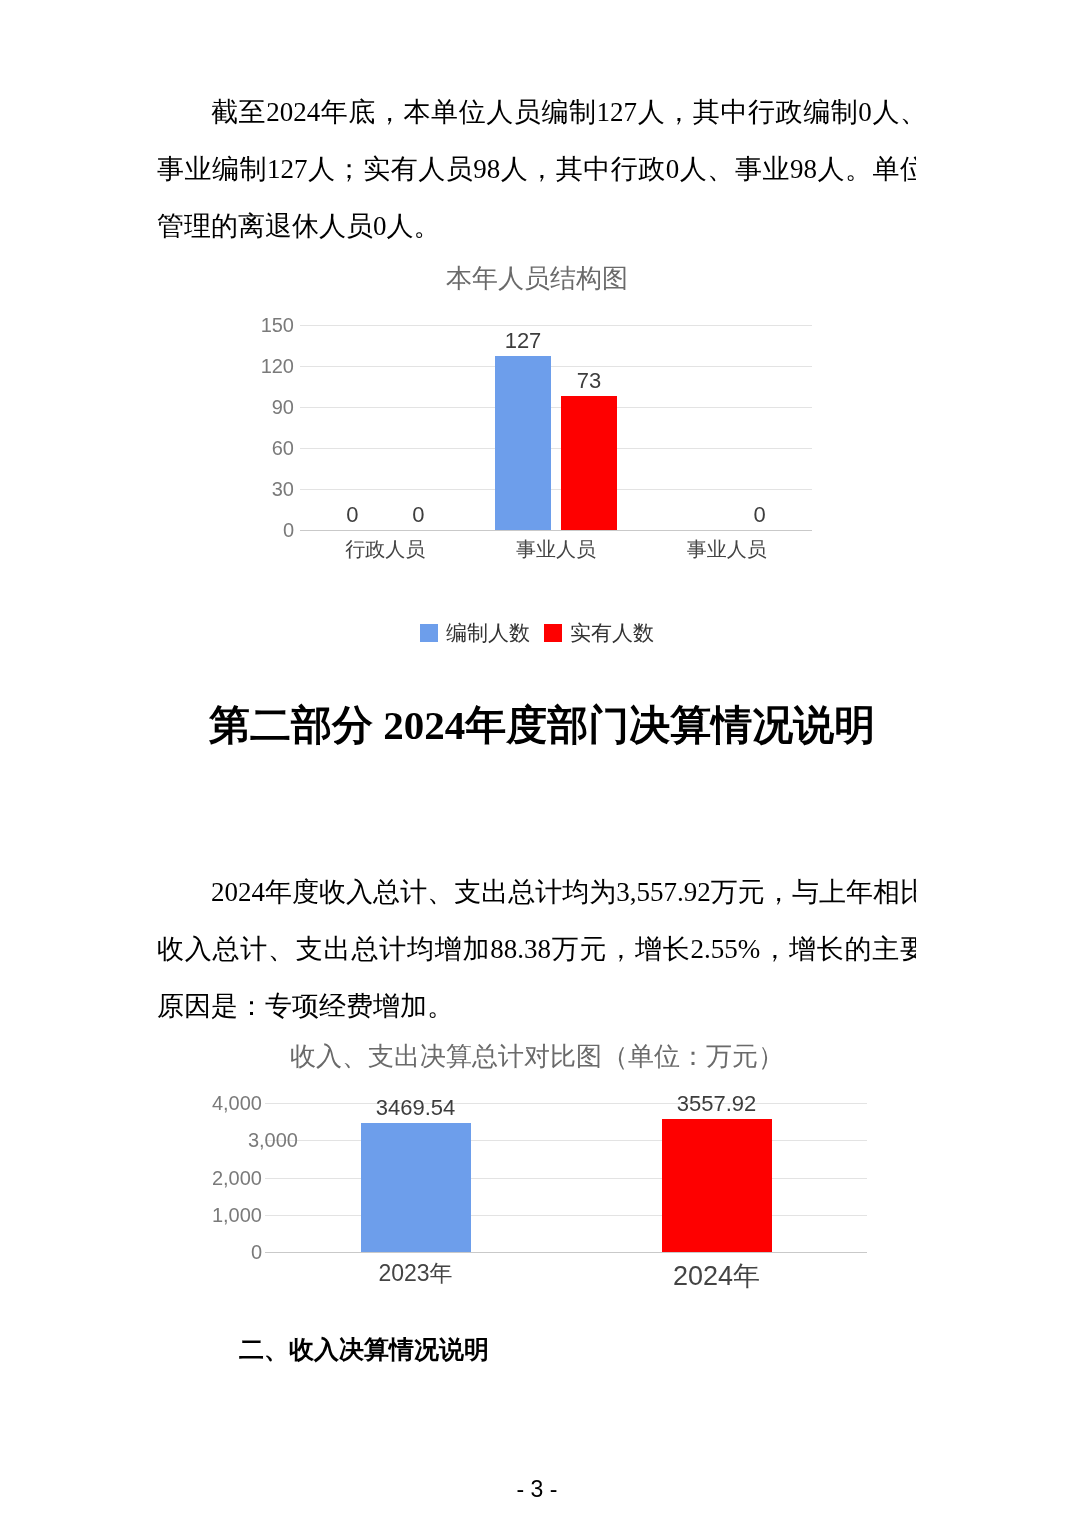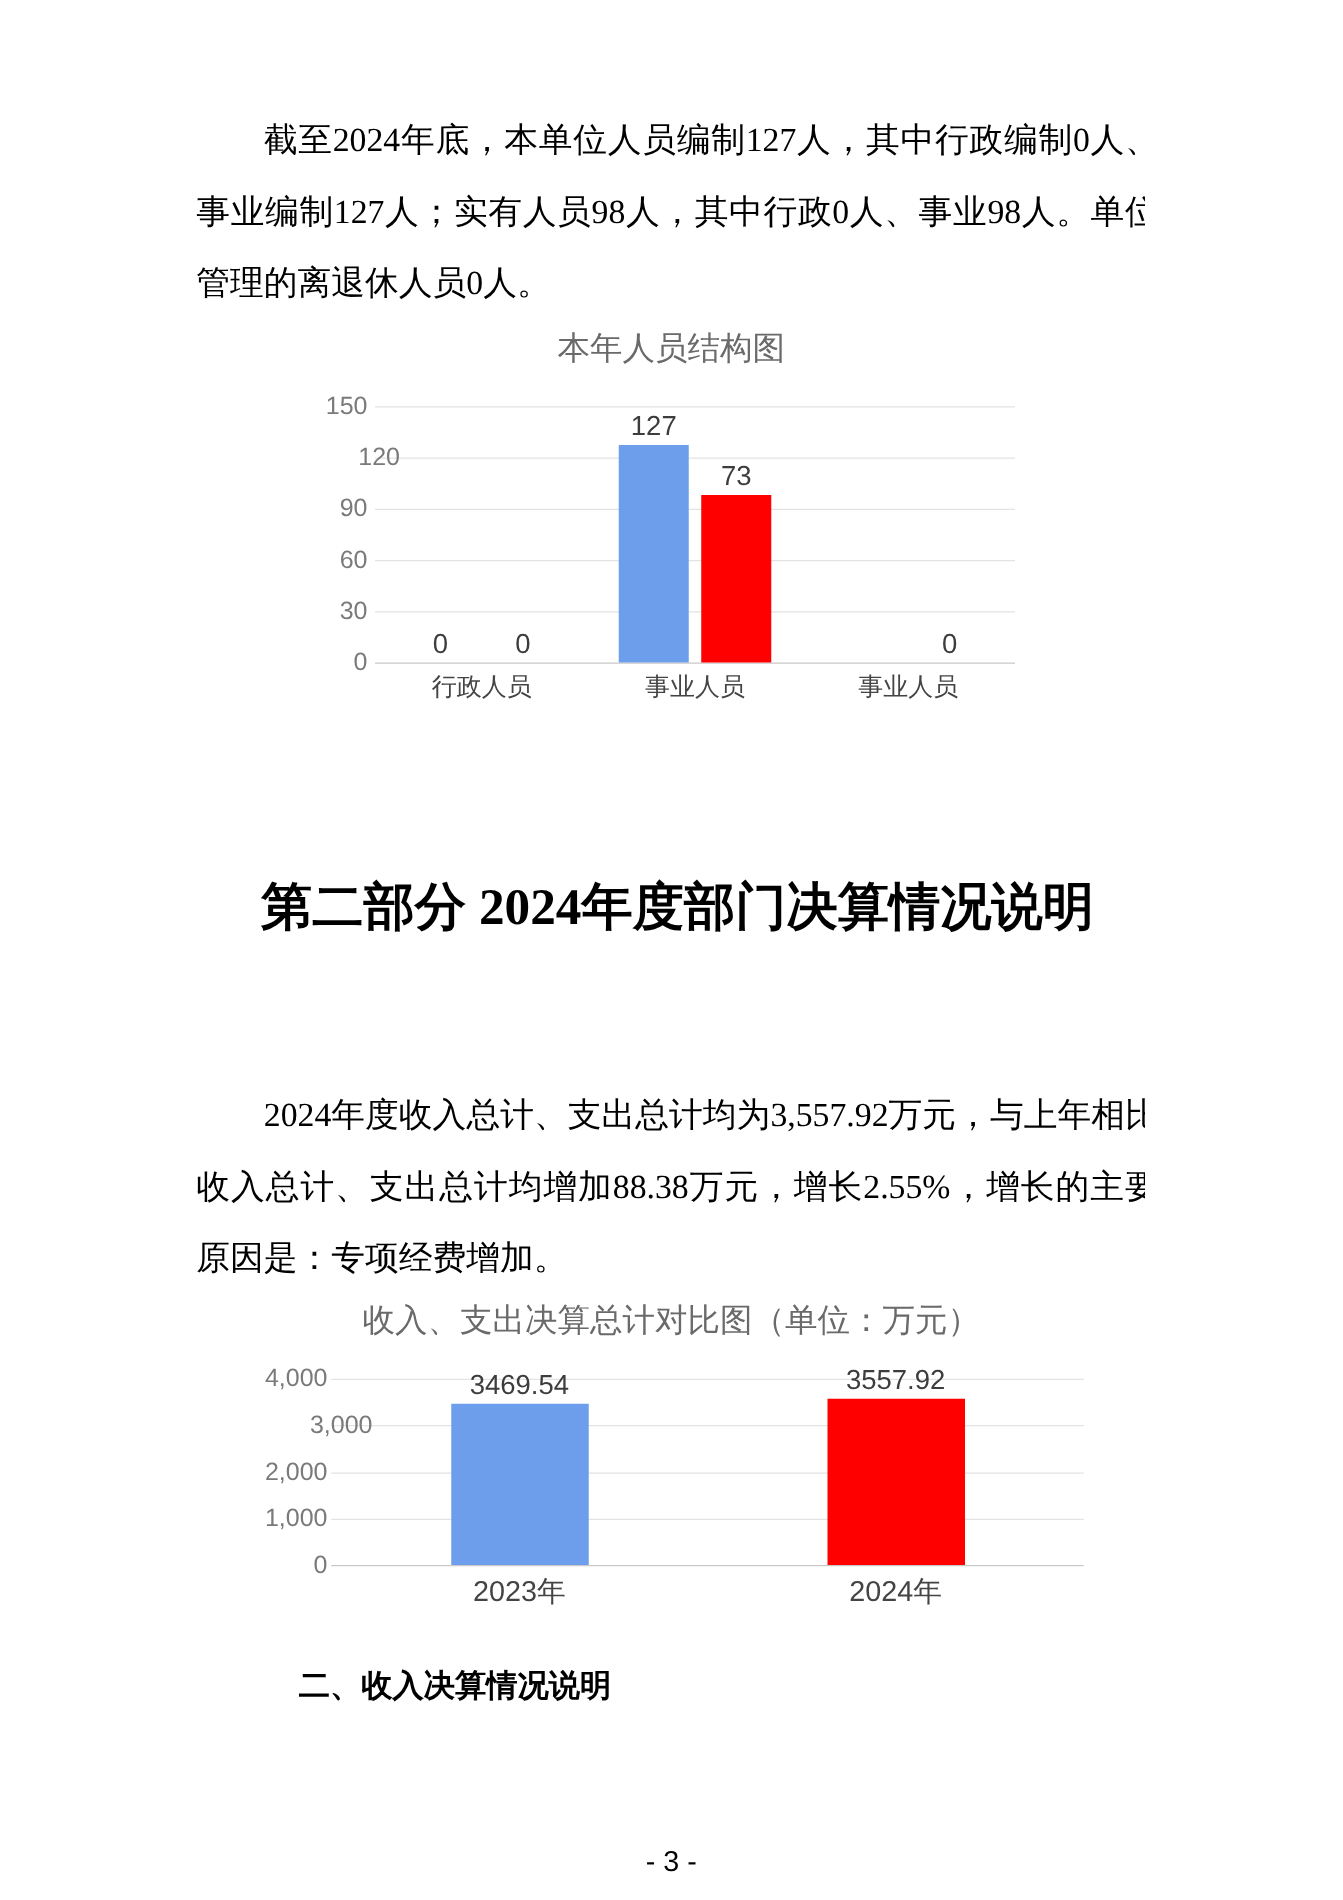--- a/index.html
+++ b/index.html
@@ -103,20 +103,30 @@
 
   <div class="chart-title" style="top:261px;">本年人员结构图</div>
   <div class="plot" id="plot-0" style="left:300px;top:325px;width:512px;height:205px;">
       <div class="gridline base" style="top: 205px;"></div>
       <div class="gridline" style="top: 164px;"></div>
       <div class="gridline" style="top: 123px;"></div>
       <div class="gridline" style="top: 82px;"></div>
       <div class="gridline" style="top: 41px;"></div>
       <div class="gridline" style="top: 0px;"></div>
     </div>
+  <div class="legend" id="legend-0" style="top:619px;">
+      <span class="legend-item">
+        <span class="legend-swatch" style="background: rgb(109, 158, 235);"></span>
+        <span>编制人数</span>
+      </span>
+      <span class="legend-item">
+        <span class="legend-swatch" style="background: rgb(254, 0, 0);"></span>
+        <span>实有人数</span>
+      </span>
+    </div>
 
   <div class="main-heading" style="top:697px;">第二部分 2024年度部门决算情况说明</div>
 
 
   <div class="body-para" style="top:864px;">2024年度收入总计、支出总计均为3,557.92万元，与上年相比收入总计、支出总计均增加88.38万元，增长2.55%，增长的主要原因是：专项经费增加。</div>
 
   <div class="chart-title" style="top:1039px;">收入、支出决算总计对比图（单位：万元）</div>
   <div class="plot" id="plot-1" style="left:265px;top:1103px;width:602px;height:149px;">
       <div class="gridline base" style="top: 149px;"></div>
       <div class="gridline" style="top: 111.75px;"></div>
@@ -126,36 +136,36 @@
     </div>
 
   <div class="sub-heading" style="top:1332px;margin-left:24px;">二、收入决算情况说明</div>
 
   <div class="page-number" style="top:1476px;">- 3 -</div>
 
 <div class="ytick" style="left: 0px; width: 294px; top: 520px;">0</div>
     <div class="ytick" style="left: 0px; width: 294px; top: 479px;">30</div>
     <div class="ytick" style="left: 0px; width: 294px; top: 438px;">60</div>
     <div class="ytick" style="left: 0px; width: 294px; top: 397px;">90</div>
-    <div class="ytick" style="left: 0px; width: 294px; top: 356px; margin-left: 26px;">120</div>
+    <div class="ytick" style="left: 0px; width: 294px; top: 356px;">120</div>
     <div class="ytick" style="left: 0px; width: 294px; top: 315px;">150</div>
     <div class="xtick" style="left: 385.333px; top: 536px; font-size: 20px;">行政人员</div>
     <div class="bar-label" style="left: 352.333px; top: 502px;">0</div>
     <div class="bar-label" style="left: 418.333px; top: 502px;">0</div>
     <div class="xtick" style="left: 556px; top: 536px; font-size: 20px;">事业人员</div>
     <div class="bar" style="left: 495px; top: 356.433px; width: 56px; height: 173.567px; background: rgb(109, 158, 235);"></div>
     <div class="bar-label" style="left: 523px; top: 328.433px;">127</div>
     <div class="bar" style="left: 561px; top: 396.067px; width: 56px; height: 133.933px; background: rgb(254, 0, 0);"></div>
     <div class="bar-label" style="left: 589px; top: 368.067px;">73</div>
     <div class="xtick" style="left: 726.667px; top: 536px; font-size: 20px;">事业人员</div>
     <div class="bar-label" style="left: 759.667px; top: 502px;">0</div>
     <div class="ytick" style="left: 0px; width: 262px; top: 1242px;">0</div>
     <div class="ytick" style="left: 0px; width: 262px; top: 1204.75px;">1,000</div>
     <div class="ytick" style="left: 0px; width: 262px; top: 1167.5px;">2,000</div>
     <div class="ytick" style="left: 0px; width: 262px; top: 1130.25px; padding-left: 36px;">3,000</div>
     <div class="ytick" style="left: 0px; width: 262px; top: 1093px;">4,000</div>
     <div class="xtick" style="left: 415.5px; top: 1258px; font-size: 23px;">2023年</div>
     <div class="bar" style="left: 360.5px; top: 1122.76px; width: 110px; height: 129.24px; background: rgb(109, 158, 235);"></div>
     <div class="bar-label" style="left: 415.5px; top: 1094.76px;">3469.54</div>
-    <div class="xtick" style="left: 716.5px; top: 1258px; font-size: 23px;">2024年</div>
+    <div class="xtick" style="left: 716.5px; top: 1258px; font-size: 27px;">2024年</div>
     <div class="bar" style="left: 661.5px; top: 1119.47px; width: 110px; height: 132.533px; background: rgb(254, 0, 0);"></div>
     <div class="bar-label" style="left: 716.5px; top: 1091.47px;">3557.92</div>
   </div>
 
 </body></html>

